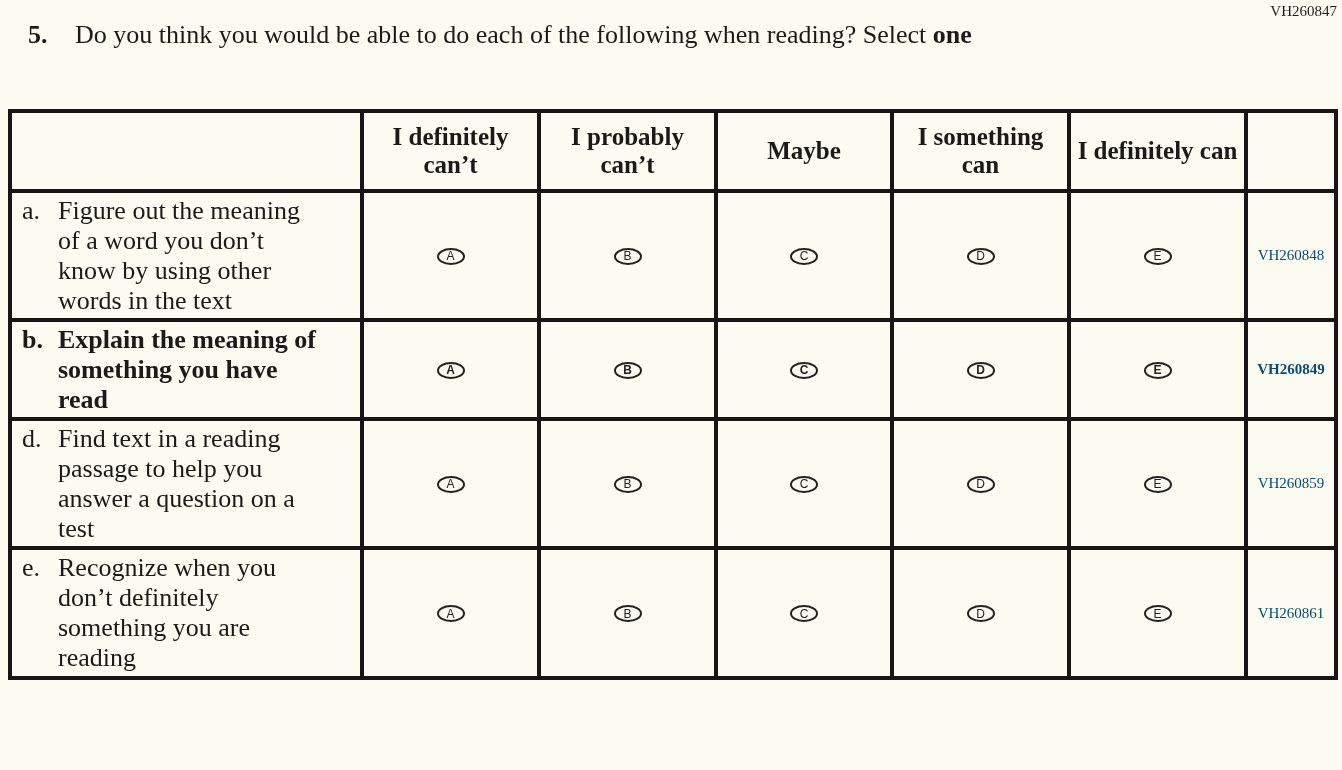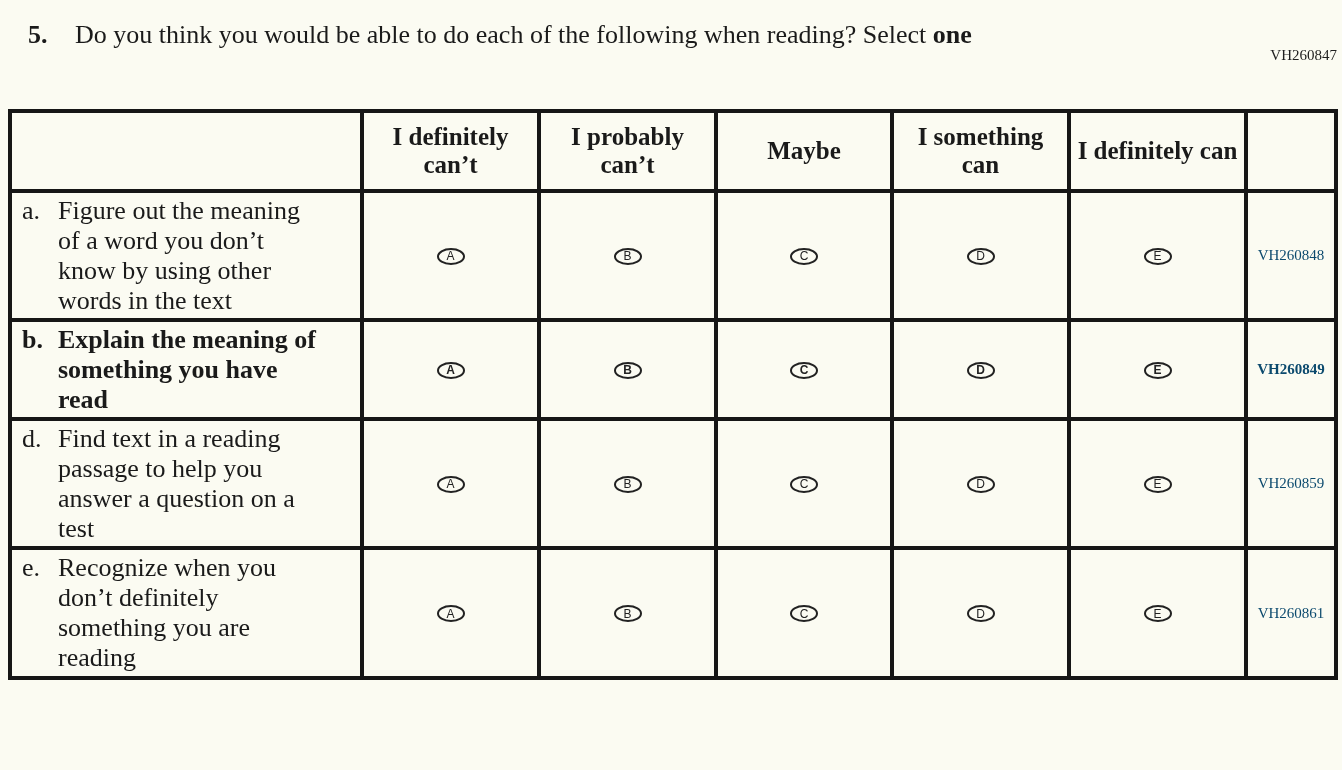--- a/index.html
+++ b/index.html
@@ -9,21 +9,20 @@
     font-family: "Liberation Serif", serif;
     color: #1a1a1a;
     overflow: hidden;
     position: relative;
   }
   .top-code {
     position: absolute;
     top: 3px; right: 5px;
     font-size: 15px;
     color: #1e1e1e;
-    margin-top: 44px;
   }
   .question {
     position: absolute;
     left: 28px; top: 19px;
     display: flex;
     font-size: 26px;
     line-height: 31px;
   }
   .qnum {
     font-weight: bold;

